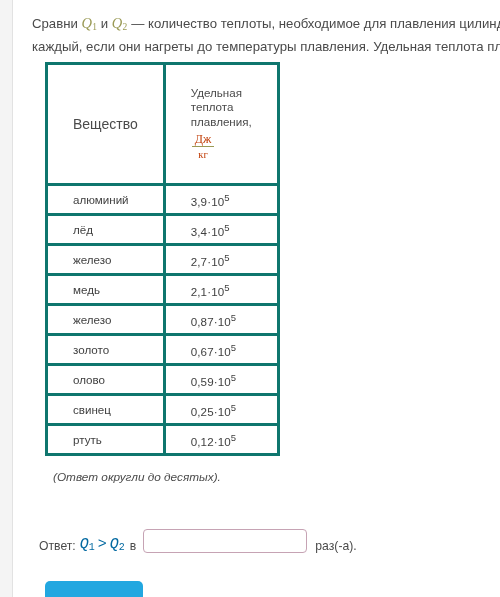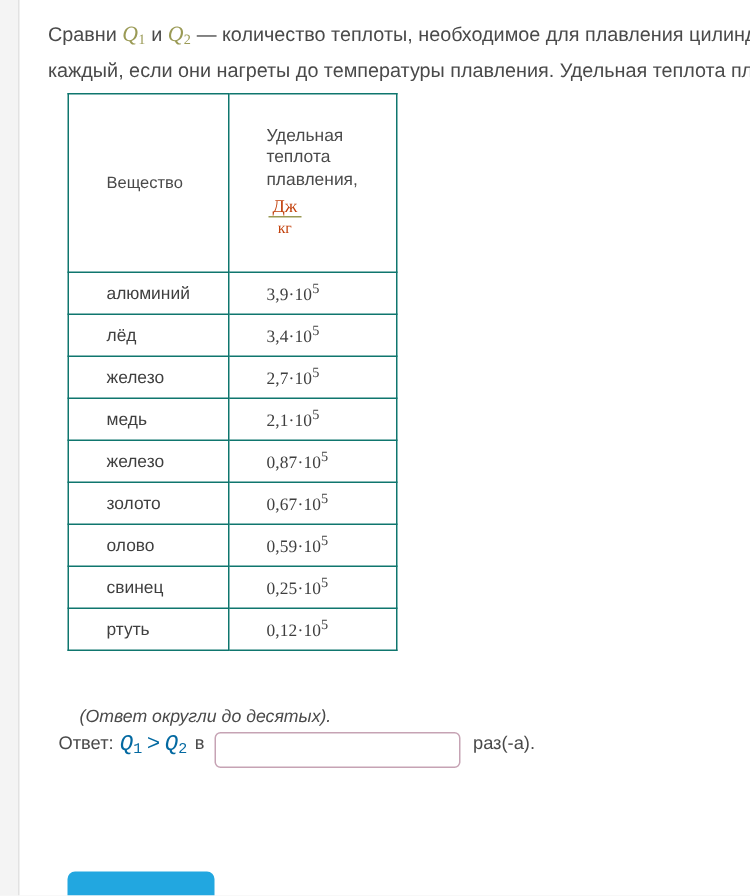--- a/index.html
+++ b/index.html
@@ -63,34 +63,34 @@
     position: absolute;
     left: 32px;
     top: 62px;
   }
   table.phys {
     border-collapse: collapse;
     background: #ffffff;
     table-layout: fixed;
   }
   table.phys td, table.phys th {
-    border: 1px solid #0f766e;
+    border: 3px solid #0f766e;
     padding: 0 25px;
     text-align: left;
     vertical-align: middle;
   }
   table.phys th {
     font-weight: normal;
     vertical-align: middle;
   }
   .col-sub { width: 64px; }
   .col-val { width: 91px; }
 
   .th-substance {
-    font-size: 11px;
+    font-size: 14px;
     color: #4a4a4a;
     height: 106px;
   }
   .th-heat {
     font-size: 11.6px;
     color: #4a4a4a;
     line-height: 14.5px;
     height: 106px;
     padding-top: 6px !important;
     padding-bottom: 6px !important;
@@ -115,21 +115,21 @@
     padding: 1px 3px 0 3px;
     font-size: 10.5px;
   }
 
   table.phys tbody td {
     height: 27px;
     font-size: 11.6px;
     color: #3f3f3f;
   }
   td.value {
-    font-family: Liberation Serif, serif;
+    font-family: Liberation Sans, sans-serif;
     color: #9a9a55;
     font-size: 14px;
     letter-spacing: .1px;
   }
   td.value sup {
     font-size: 9.5px;
     vertical-align: super;
   }
 
   
@@ -140,23 +140,23 @@
     font-size: 11.8px;
     font-style: italic;
     color: #4a4a4a;
     white-space: nowrap;
   }
 
   
   .answer-row {
     position: absolute;
     left: 26px;
-    top: 488px;
+    top: 529px;
     display: flex;
-    align-items: flex-start;
+    align-items: flex-end;
     white-space: nowrap;
   }
   .answer-label {
     font-size: 12.2px;
     color: #4a4a4a;
     margin-right: 4px;
   }
   .answer-expr {
     font-family: Liberation Mono, monospace;
     font-style: italic;

